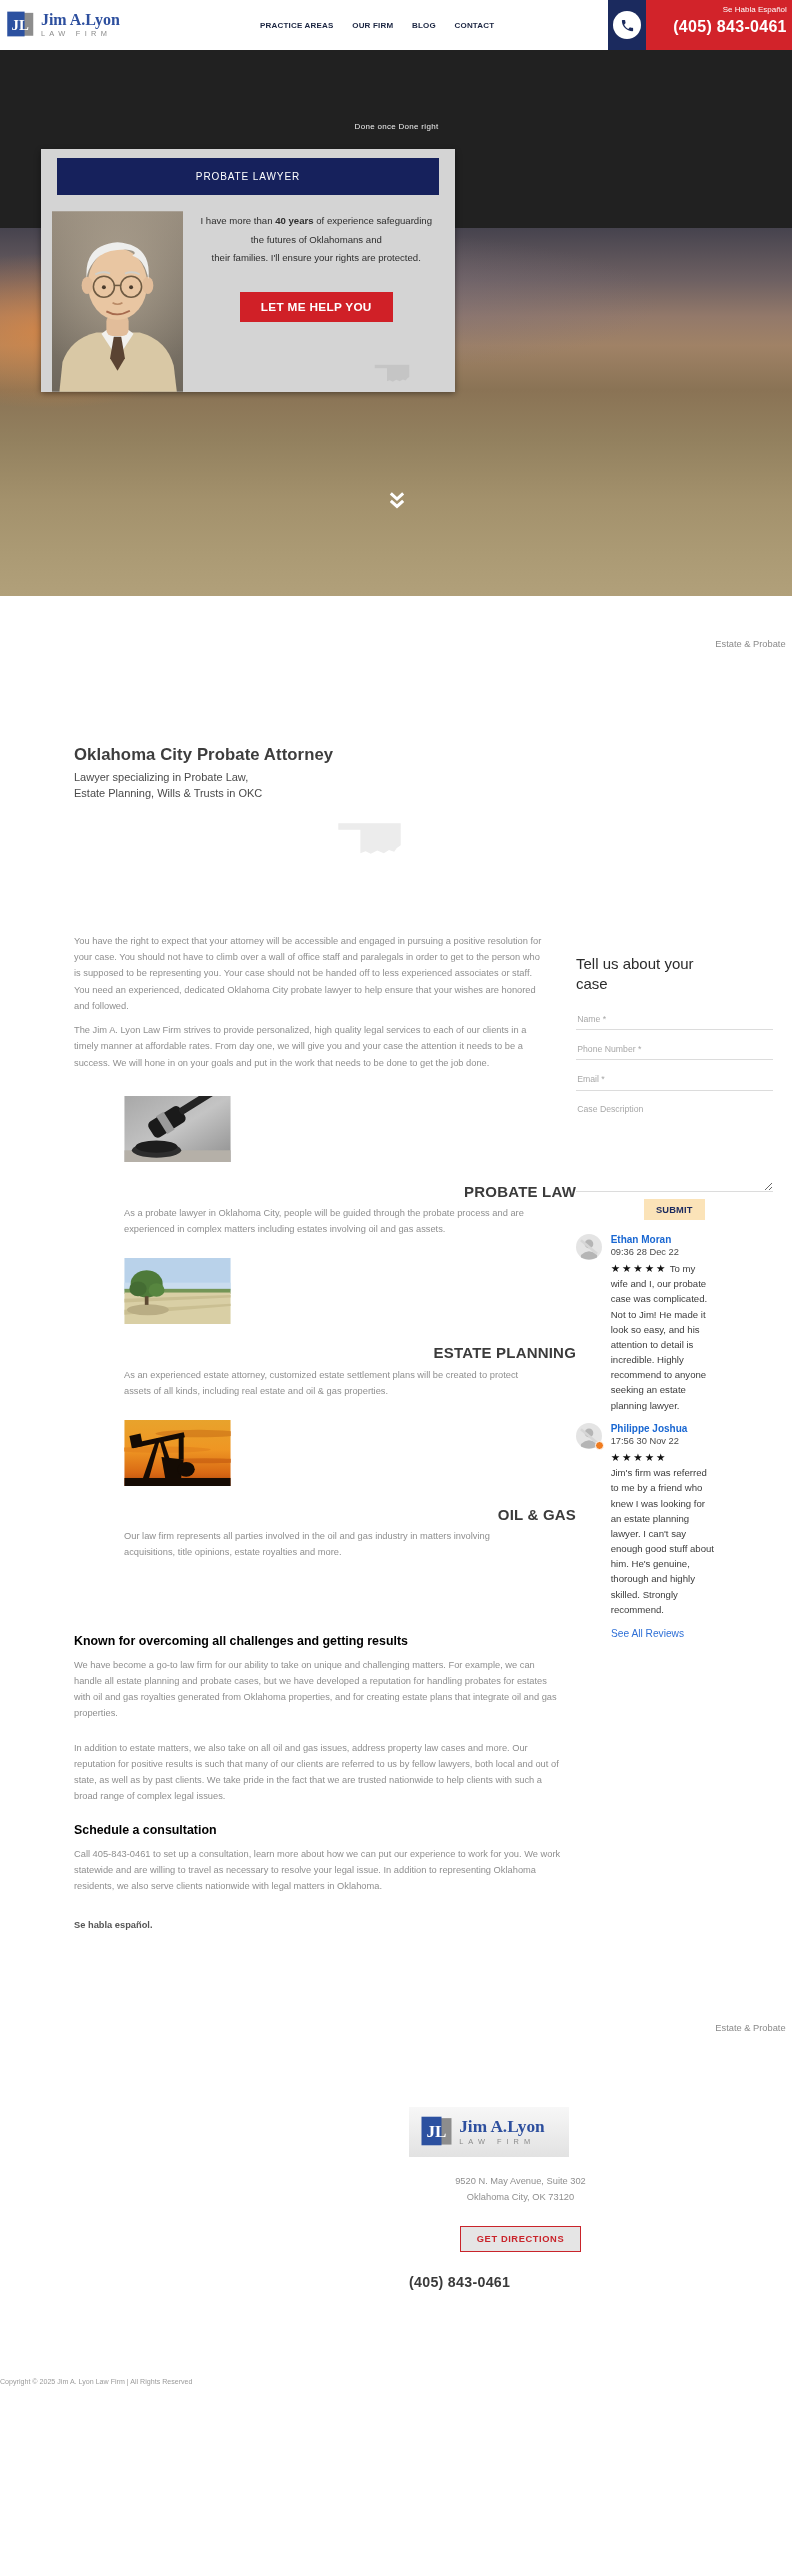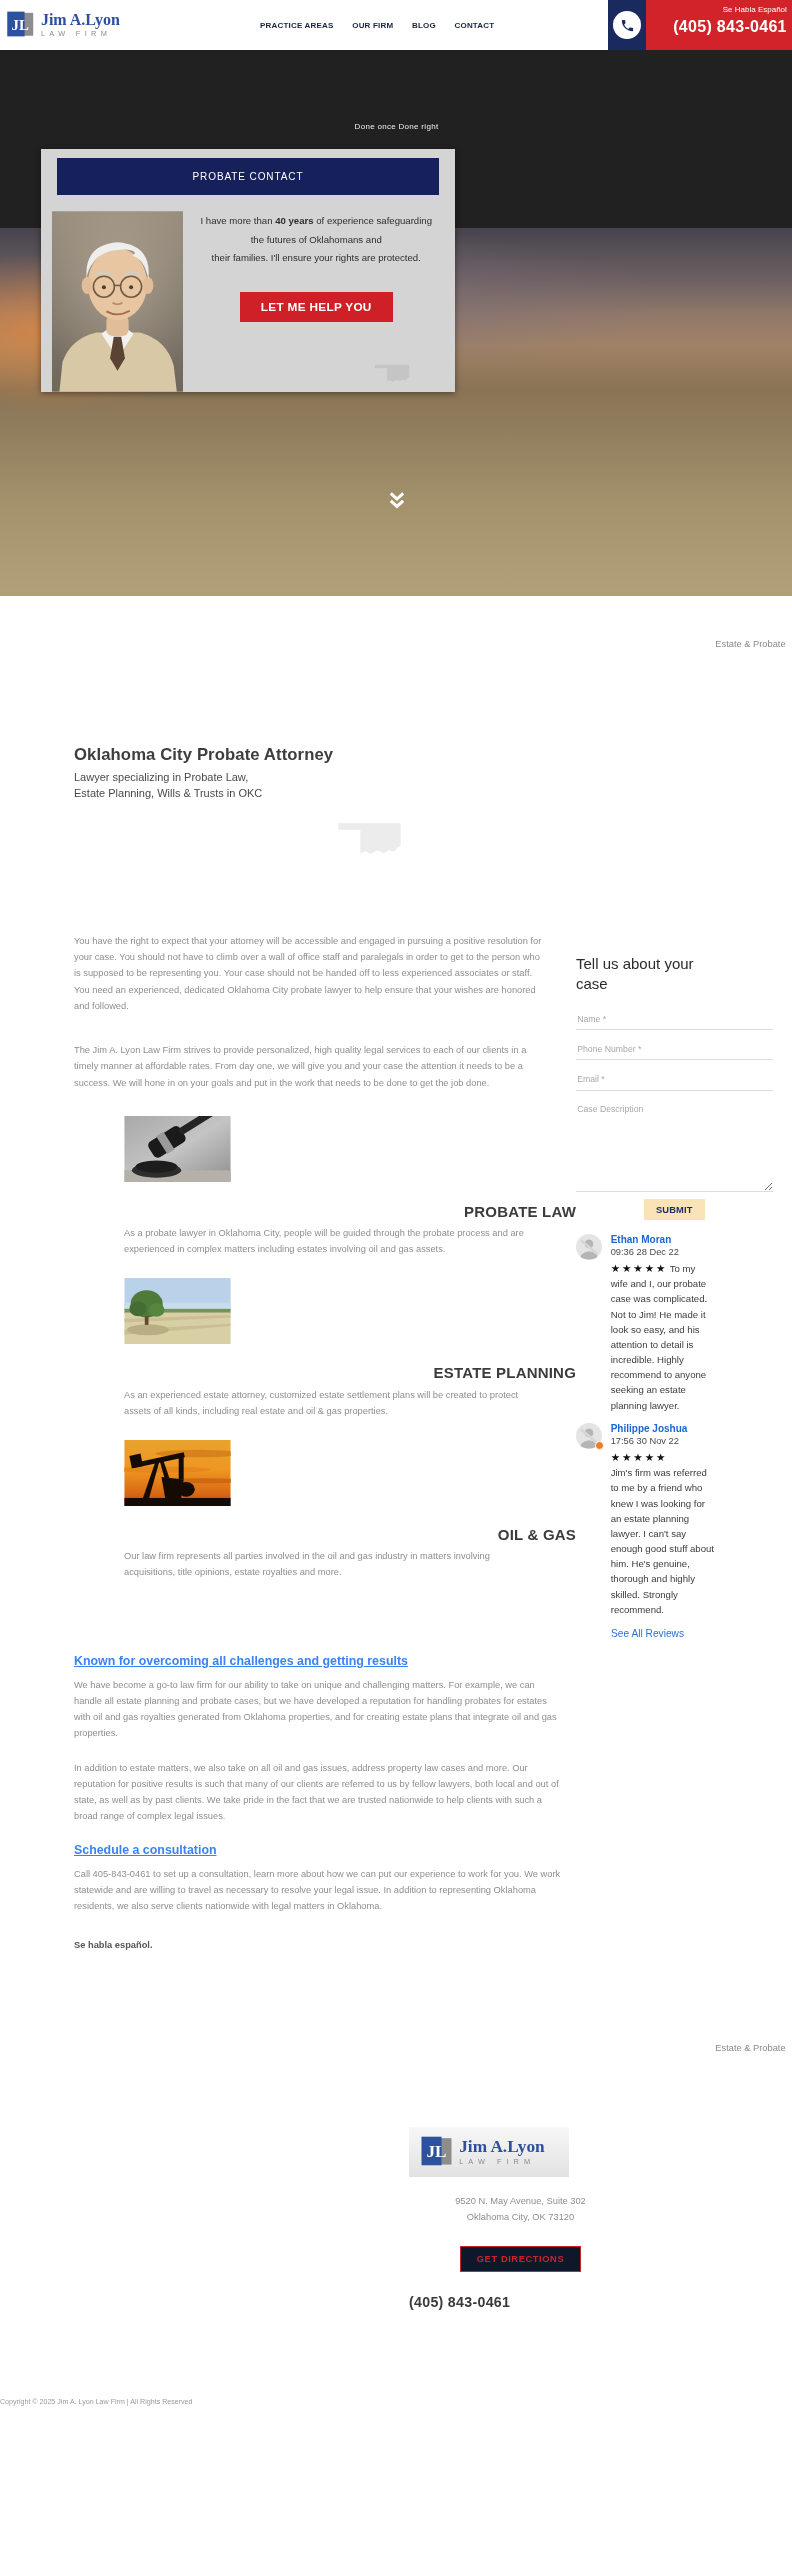--- a/index.html
+++ b/index.html
@@ -47,28 +47,28 @@
   
   .content { position:relative; }
   .breadcrumb { position:absolute; top:43px; right:7.4px; font-size:9.3px; color:#8a8a8a; }
   .cols { display:flex; align-items:flex-start; }
   .main-col { width:576px; padding:149px 0 0 74px; }
   .h1 { font-size:16.7px; font-weight:bold; color:#3d3d3d; letter-spacing:0.1px; }
   .h2 { font-size:11px; font-weight:normal; color:#4a4a4a; line-height:1.45; margin-top:5px; }
   .ok-watermark-content { position:absolute; left:337px; top:223px; }
   .intro p { width:468px; font-size:9.3px; line-height:1.75; color:#8f8f8f; }
   .intro { margin-top:131px; }
-  .intro p + p { margin-top:28px; }
+  .intro p + p { margin-top:8px; }
   .practice { margin-top:25px; margin-left:50px; }
   .practice-card { margin-bottom:8.7px; }
   .practice-img { display:block; }
   .practice-title { font-size:15px; font-weight:bold; color:#3b3b3b; margin-top:18.6px; letter-spacing:0.2px;text-align:right; }
   .practice-desc { width:414px; font-size:9.3px; line-height:1.72; color:#8f8f8f; margin-top:6.2px; margin-bottom:20px; }
   .known { margin-top:73px; }
-  .h3 { font-size:12.4px; font-weight:bold; color:#3b82f6;text-decoration:underline; }
+  .h3 { font-size:12.4px; font-weight:bold; color:#000000; }
   .known p, .schedule p { width:490px; font-size:9.3px; line-height:1.72; color:#8f8f8f; margin-top:10px; }
   .known p + p { margin-top:18.6px; }
   .schedule { margin-top:18.6px; }
   .note { margin-top:25px; font-size:9.3px; font-weight:bold; color:#555; }
 
   
   .sidebar { width:204px; padding-top:358px; padding-right:7.4px; }
   .sb-heading { font-size:15px; color:#2b2b2b; font-weight:500; width:149px; line-height:1.3; }
   .sb-form { margin-top:15px; }
   .sb-input { display:block; width:100%; border:none; border-bottom:0.6px solid #dcdcdc; background:transparent; font-size:8.7px; color:#444; padding:5.6px 1.2px; margin-bottom:8px; outline:none; font-family:"Liberation Sans", sans-serif; }
@@ -88,21 +88,21 @@
 
   .breadcrumb2 { text-align:right; padding-right:7.4px; font-size:9.3px; color:#8a8a8a; margin-top:93px; }
 
   
   .footer { margin-top:74px; }
   .footer-inner { width:223px; margin-left:409px; }
   .footer-logo { width:160px; padding:8.7px 11px; background:linear-gradient(180deg,#f7f7f7,#e2e2e2); display:flex; align-items:center; gap:6.2px; cursor:pointer; }
   .footer-logo .brand-name { font-family:"Liberation Serif", serif; font-weight:bold; font-size:17.3px; color:#2d4f9e; line-height:1; }
   .footer-logo .brand-sub { font-size:7.4px; letter-spacing:5px; color:#8a8a8a; margin-top:1.9px; }
   .footer-address { text-align:center; color:#8f8f8f; font-size:9.3px; line-height:1.7; margin-top:17.3px; }
-  .directions-btn { display:block; margin:20px auto 0 auto; background:#0f172a; border:1.2px solid #c9242b; color:#c9242b; font-weight:bold; font-size:9.3px; letter-spacing:0.6px; padding:7.4px 16px; cursor:pointer; }
+  .directions-btn { display:block; margin:20px auto 0 auto; background:#e5e5e5; border:1.2px solid #c9242b; color:#c9242b; font-weight:bold; font-size:9.3px; letter-spacing:0.6px; padding:7.4px 16px; cursor:pointer; }
   .footer-phone { font-size:14.2px; font-weight:bold; color:#3a3a3a; margin-top:22px; letter-spacing:0.3px; }
   .copyright { text-align:left; color:#9b9b9b; font-size:7.1px; margin-top:88px; padding-bottom:16px; }
 </style>
 </head>
 <body>
 
 <div class="header">
   <div class="brand">
     <span>
       <svg width="28.5" height="26" viewBox="0 0 46 42">
@@ -136,21 +136,21 @@
     </div>
   </div>
 </div>
 
 <div class="hero">
   <div class="hero-dark"></div>
   <div class="hero-photo"></div>
   <div class="hero-tagline">Done once Done right</div>
 
   <div class="hero-card">
-    <div class="card-banner">PROBATE CONTACT</div>
+    <div class="card-banner">PROBATE LAWYER</div>
     <div class="card-body">
       <div class="card-photo">
         <svg width="131" height="181" viewBox="0 0 212 292">
           <defs>
             <linearGradient id="bgport" x1="0" y1="0" x2="0" y2="1">
               <stop offset="0" stop-color="#978c7d"></stop>
                 <stop offset="1" stop-color="#6e675c"></stop>
             </linearGradient>
             <radialGradient id="glowport" cx="50%" cy="35%" r="65%">
               <stop offset="0" stop-color="#b0a492" stop-opacity=".8"></stop>

